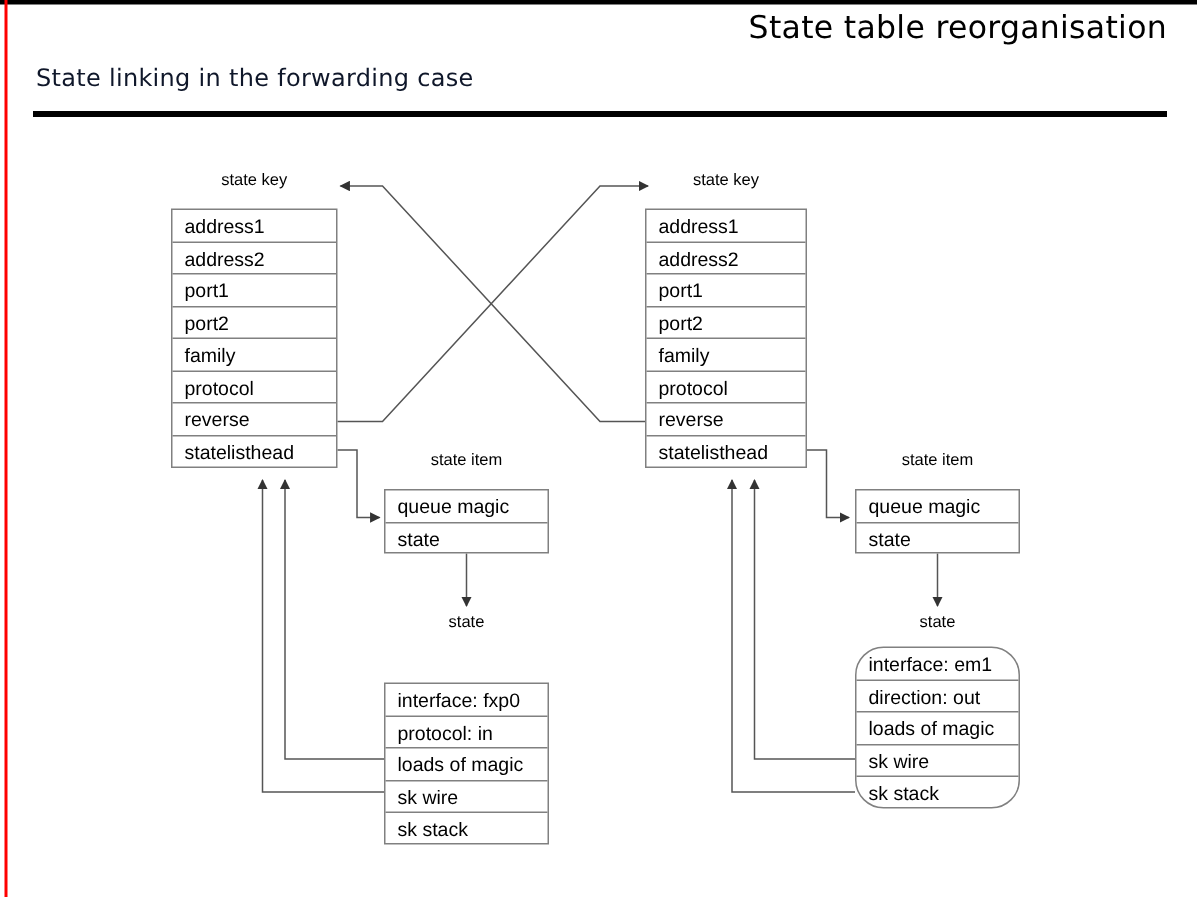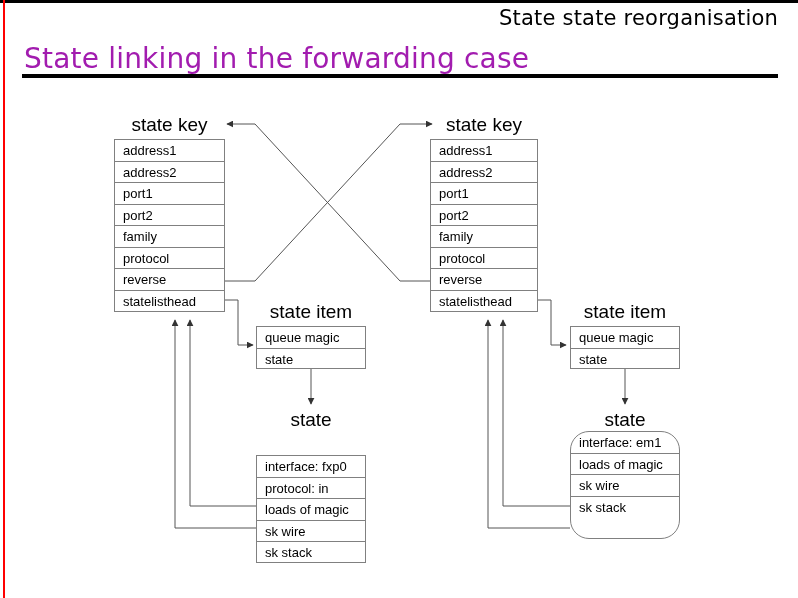--- a/index.html
+++ b/index.html
@@ -39,22 +39,22 @@
     font-size: 21px;
     color: #000000;
     white-space: nowrap;
     letter-spacing: .2px;
   }
   #title {
     position: absolute;
     left: 24px;
     top: 42px;
     font-family: "DejaVu Sans", sans-serif;
-    font-size: 28px;
-    color: #a21caf;
+    font-size: 16px;
+    color: #0f172a;
     white-space: nowrap;
     letter-spacing: .2px;
   }
   #title-rule {
     position: absolute;
     left: 22px;
     top: 74px;
     width: 756px;
     height: 4px;
     background: #000000;
@@ -84,35 +84,35 @@
     box-sizing: border-box;
     font-size: 13px;
     color: #000000;
     padding-left: 8px;
     white-space: nowrap;
     overflow: hidden;
   }
   .box .row:last-child { border-bottom: none; }
   .caption {
     position: absolute;
-    font-size: 19px;
+    font-size: 11px;
     color: #000000;
     text-align: center;
     white-space: nowrap;
   }
 </style>
 </head>
 <body>
 
 <div id="slide">
 
   <div id="top-rule"></div>
   <div id="left-rule"></div>
 
-  <div id="kicker">State state reorganisation</div>
+  <div id="kicker">State table reorganisation</div>
   <div id="title">State linking in the forwarding case</div>
   <div id="title-rule"></div>
 
   <div id="diagram">
 
     <svg id="svg-links" viewBox="0 0 798 598" width="798" height="598">
       <defs>
         <marker id="ah" viewBox="0 0 10 10" refX="9" refY="5" markerWidth="7" markerHeight="7" orient="auto-start-reverse">
           <path d="M 0 0 L 10 5 L 0 10 z" fill="#333333"></path>
         </marker>
@@ -182,19 +182,20 @@
       <div class="row">interface: fxp0</div>
       <div class="row">protocol: in</div>
       <div class="row">loads of magic</div>
       <div class="row">sk wire</div>
       <div class="row">sk stack</div>
     </div>
 
     <div class="caption" style="left:570px; top:409px; width:110px;">state</div>
     <div class="box" style="left:570px; top:431px; width:110px; height:108px;border-radius:19px;">
       <div class="row">interface: em1</div>
+      <div class="row">direction: out</div>
       <div class="row">loads of magic</div>
       <div class="row">sk wire</div>
       <div class="row">sk stack</div>
     </div>
 
   </div>
 </div>
 
 </body></html>

